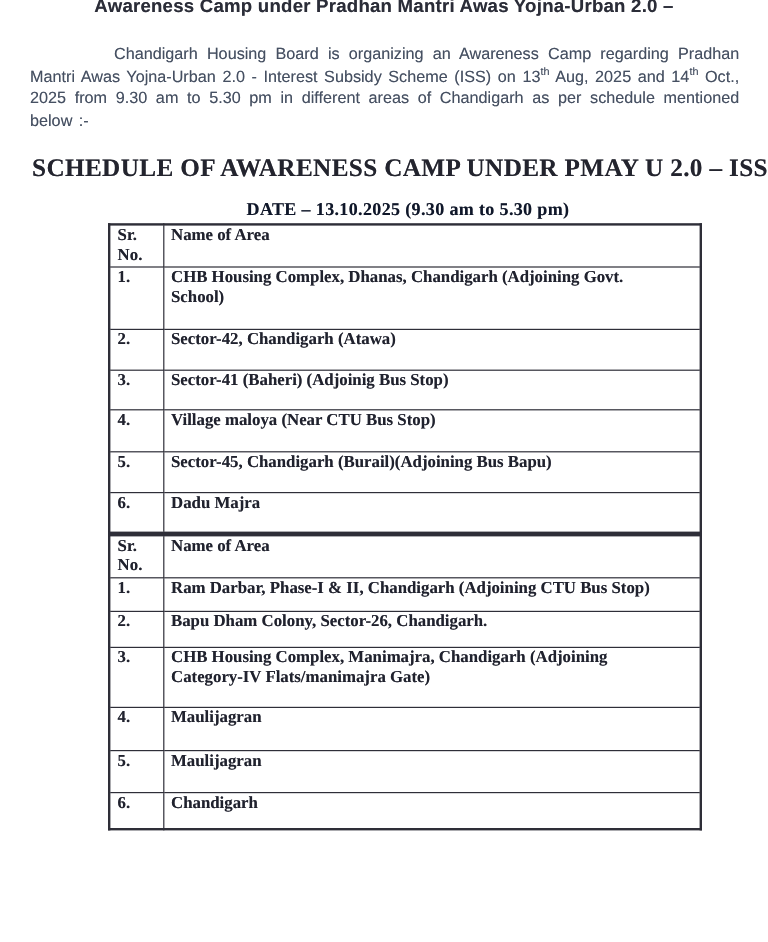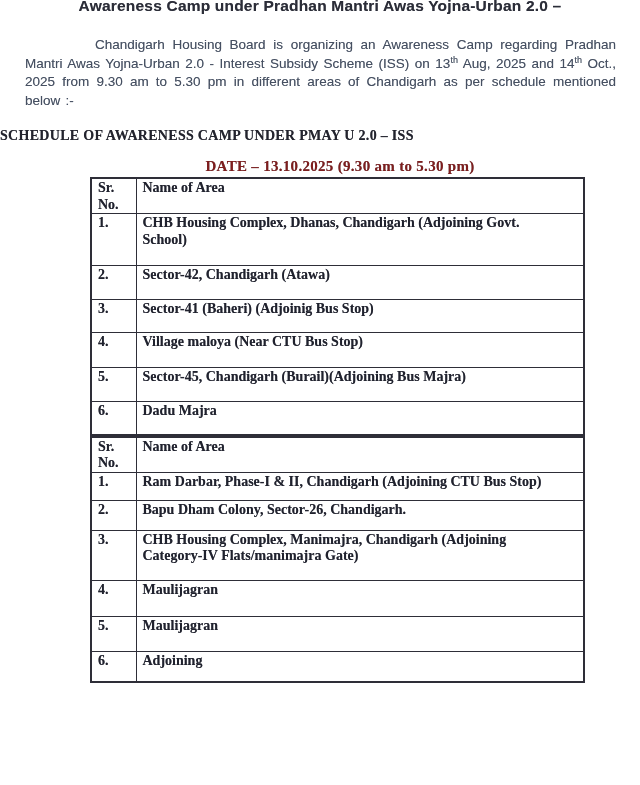--- a/index.html
+++ b/index.html
@@ -43,35 +43,35 @@
     text-shadow: 0 0 0.4px rgba(70,80,98,0.5);
   }
   .intro sup {
     font-size: 9px;
     line-height: 0;
     vertical-align: super;
   }
   
   .schedule-heading {
     margin-top: 18px;
-    text-align: left;
+    text-align: right;
     font-family: "Liberation Serif", serif;
     font-weight: bold;
-    font-size: 14px;
+    font-size: 21px;
     color: #23242e;
     letter-spacing: 0.3px;
     text-shadow: 0 0 0.5px rgba(35,36,46,0.55);
   }
   .date-heading {
     margin: 14px 0 2px 40px;
     text-align: center;
     font-family: "Liberation Serif", serif;
     font-weight: bold;
     font-size: 15px;
-    color: #7f1d1d;
+    color: #0f172a;
     letter-spacing: 0.3px;
     text-shadow: 0 0 0.5px rgba(35,36,46,0.55);
   }
   .date-heading.second {
     margin-top: 15px;
     margin-bottom: 10px;
   }
   
   table.camp-table {
     border-collapse: collapse;
@@ -136,21 +136,21 @@
     <tr style="height:33px">
       <td>3.</td>
       <td>Sector-41 (Baheri) (Adjoinig Bus Stop)</td>
     </tr>
     <tr style="height:35px">
       <td>4.</td>
       <td>Village maloya (Near CTU Bus Stop)</td>
     </tr>
     <tr style="height:34px">
       <td>5.</td>
-      <td>Sector-45, Chandigarh (Burail)(Adjoining Bus Majra)</td>
+      <td>Sector-45, Chandigarh (Burail)(Adjoining Bus Bapu)</td>
     </tr>
     <tr style="height:33px">
       <td>6.</td>
       <td>Dadu Majra</td>
     </tr>
   </tbody>
     </table>
 
 
   <table class="camp-table">
@@ -179,18 +179,18 @@
     <tr style="height:36px">
       <td>4.</td>
       <td>Maulijagran</td>
     </tr>
     <tr style="height:35px">
       <td>5.</td>
       <td>Maulijagran</td>
     </tr>
     <tr style="height:31px">
       <td>6.</td>
-      <td>Adjoining</td>
+      <td>Chandigarh</td>
     </tr>
   </tbody>
     </table>
 
 </div>
 
 </body></html>

